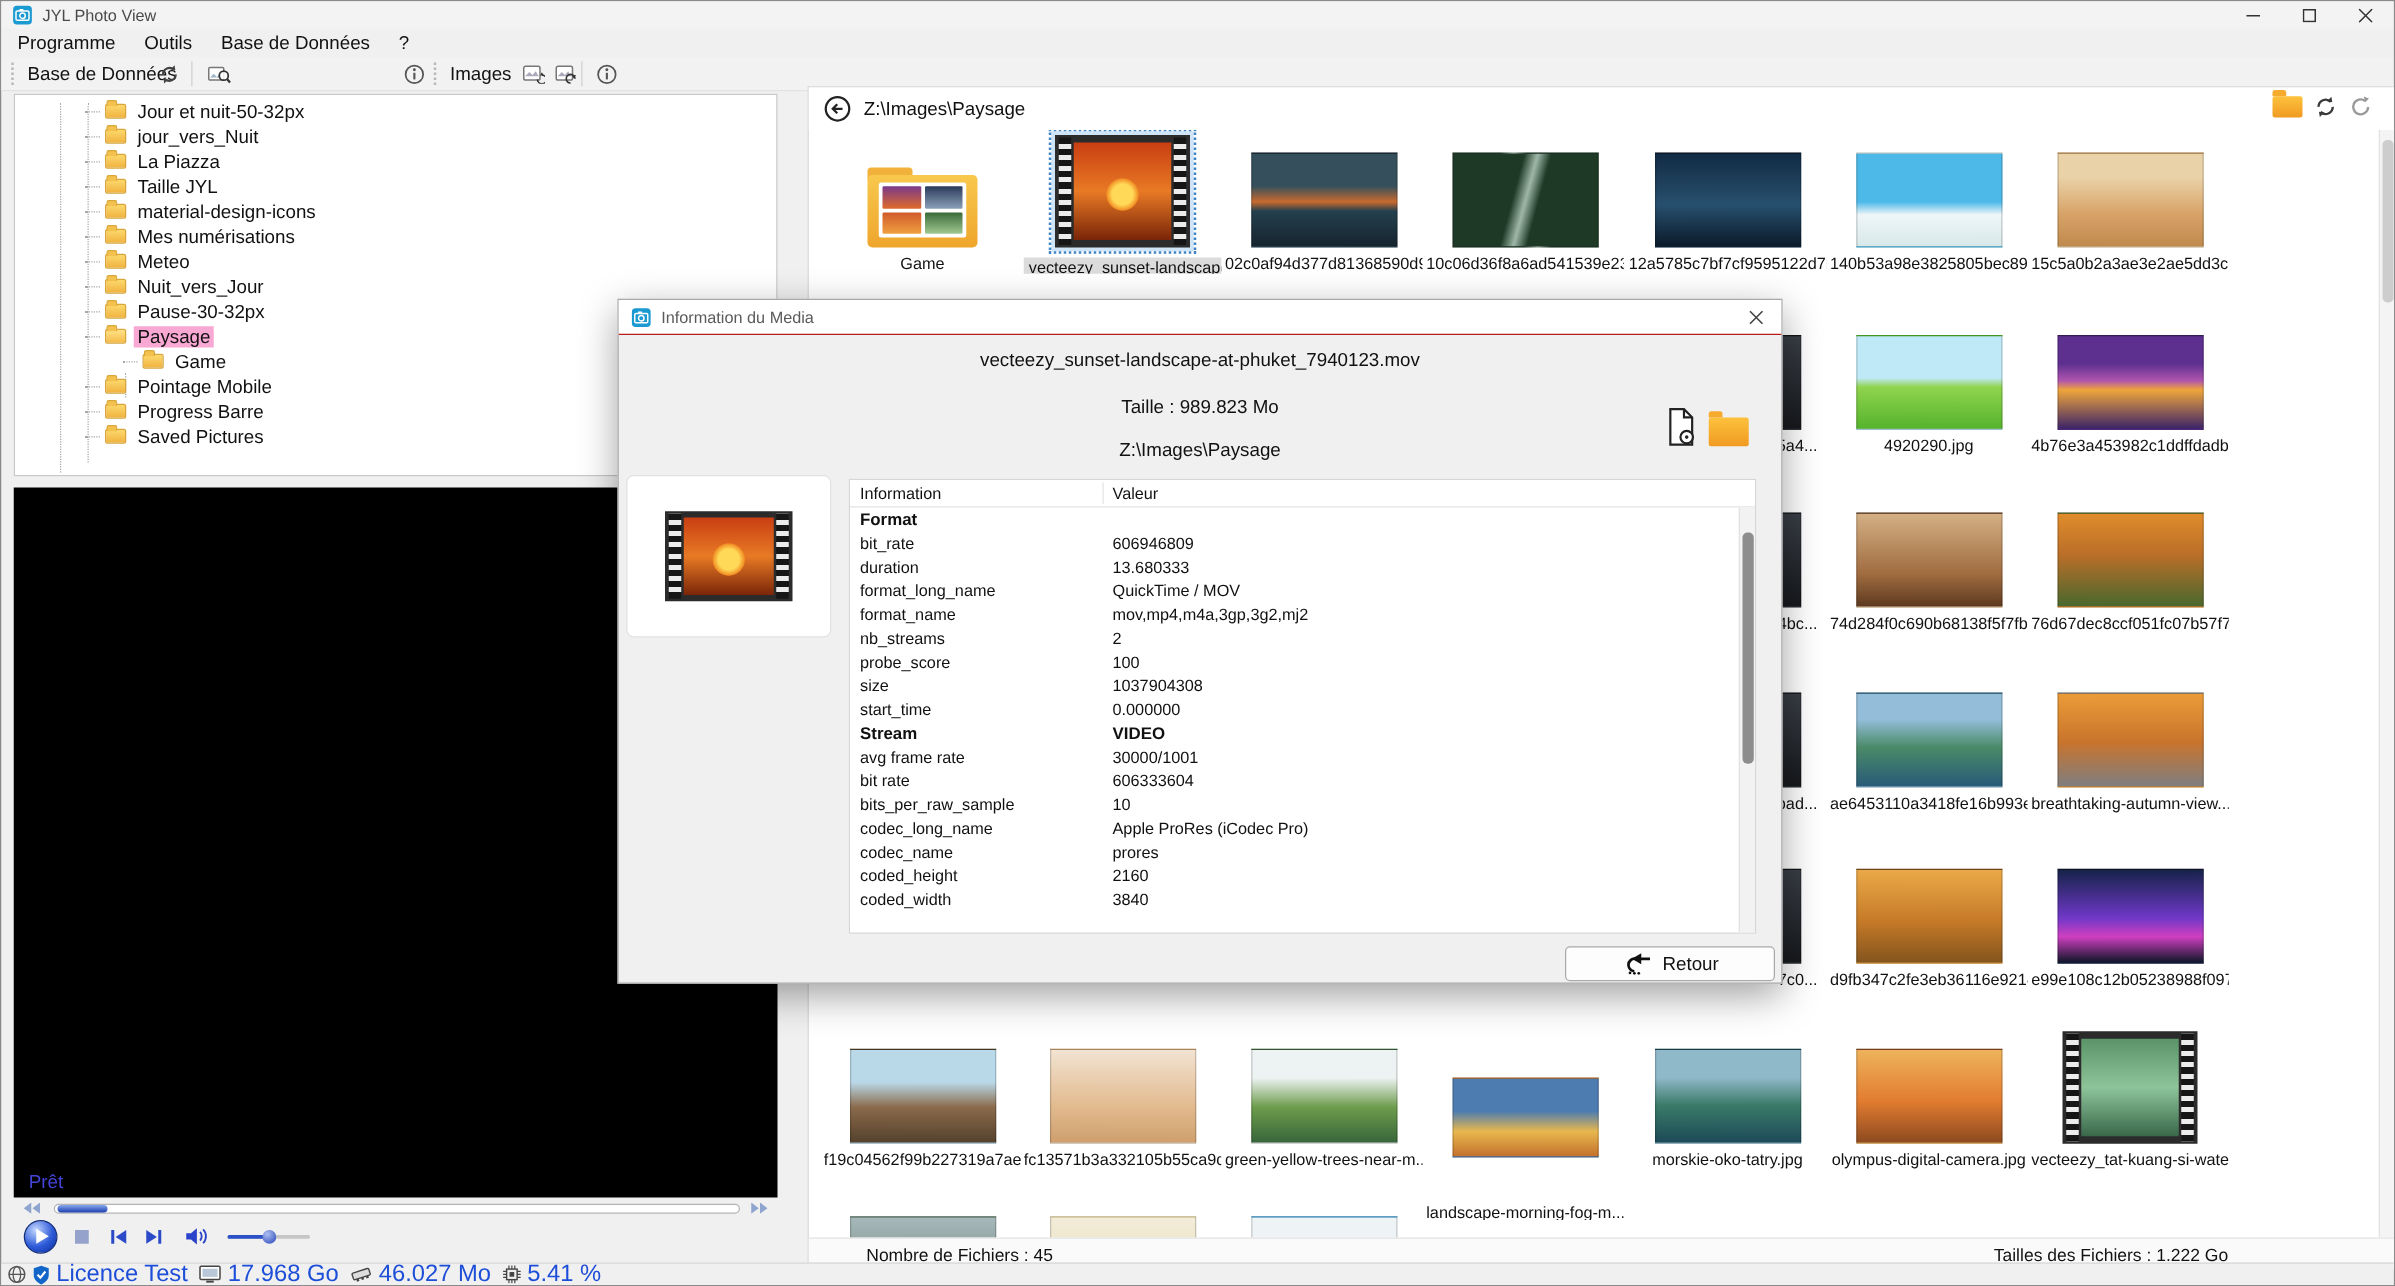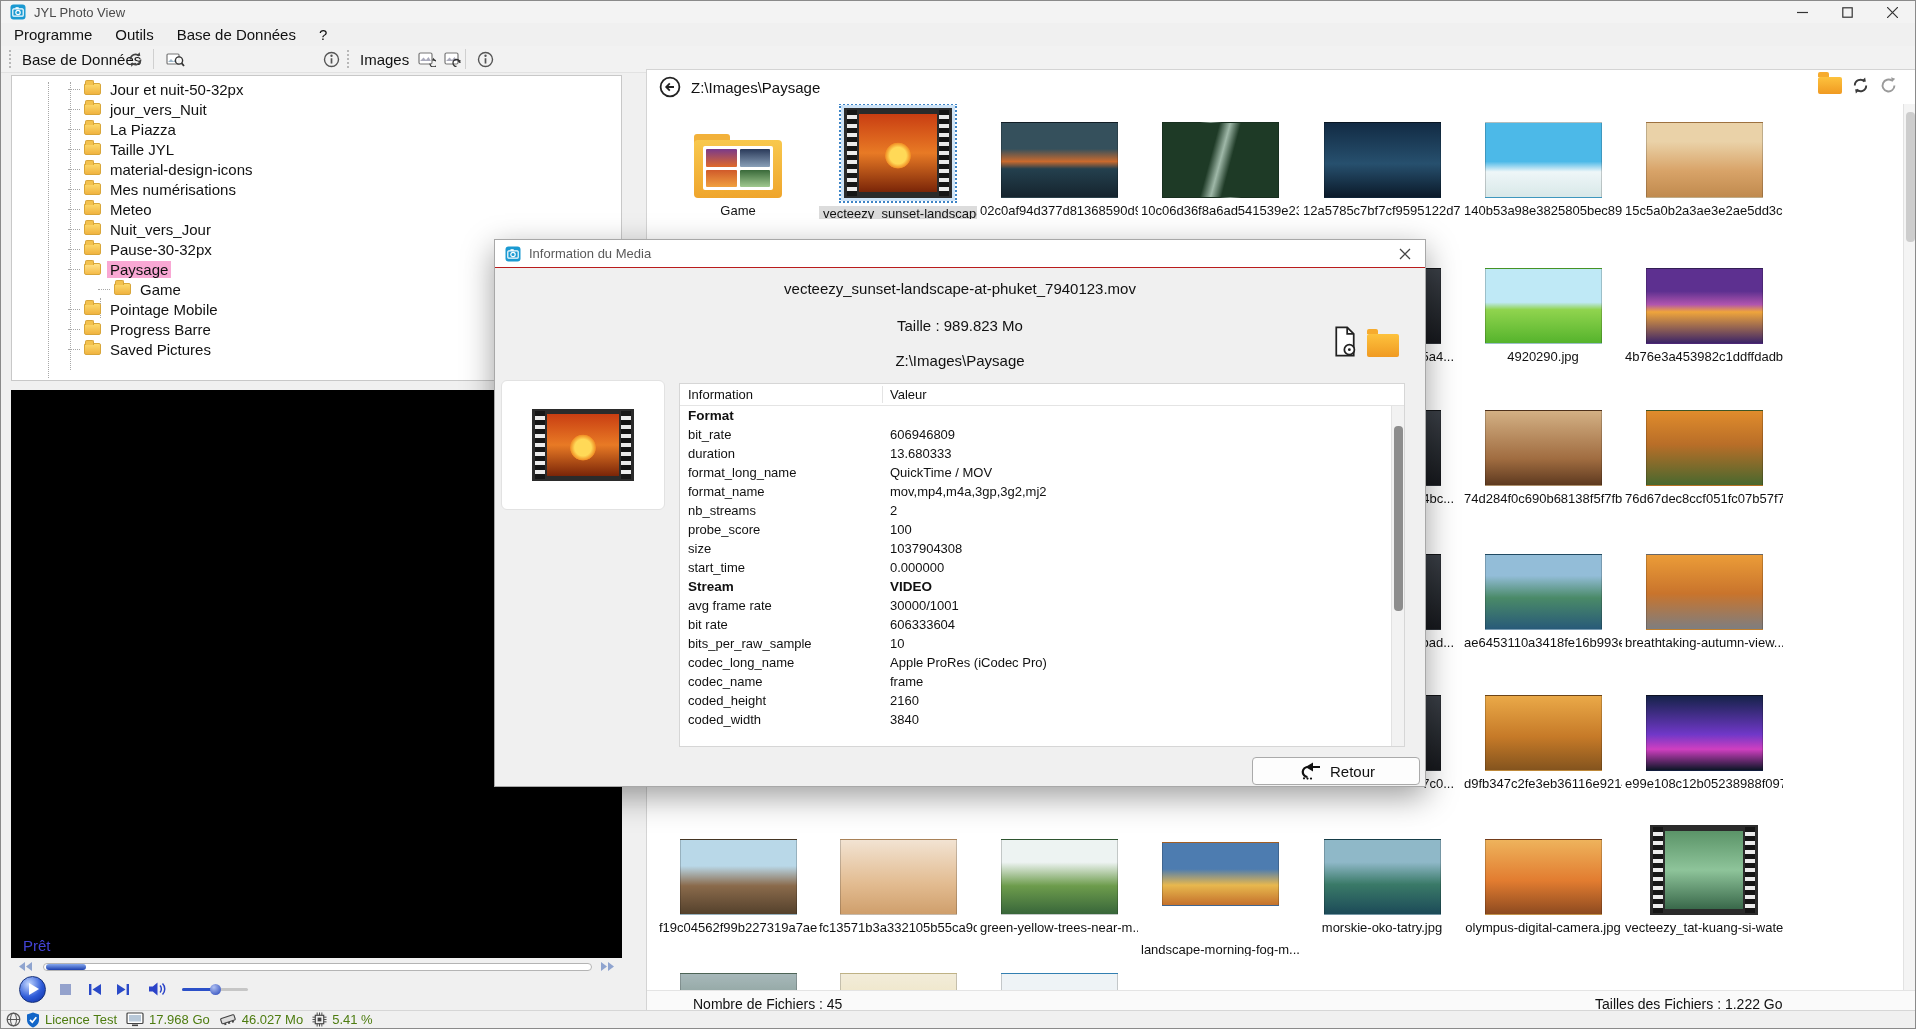--- a/index.html
+++ b/index.html
@@ -109,21 +109,21 @@
   .dkey { width:202px; padding-left:8px; font-size:13px; color:#111; flex:none; }
   .dval { padding-left:8px; font-size:13px; color:#111; white-space:nowrap; }
   .drow.bold .dkey, .drow.bold .dval { font-weight:bold; font-size:13.5px; }
   .dscroll { position:absolute; right:0; top:22px; bottom:0; width:13px; background:#f2f2f2; border-left:1px solid #e2e2e2; }
   .dsthumb { position:absolute; left:2px; top:20px; width:9px; height:185px; background:#8d8d8d; border-radius:4px; }
   .retour { position:absolute; left:757px; top:517px; width:168px; height:28px; background:#fdfdfd; border:1px solid #aaa; border-radius:4px; display:flex; align-items:center; justify-content:center; gap:7px; }
   .retour span { font-size:15px; color:#111; }
 
   
   .statusbar { position:absolute; left:0; bottom:0; width:100%; height:18px; background:#f0f0f0; border-top:1px solid #d6d6d6; display:flex; align-items:center; gap:5px; padding-left:5px; }
-  .statusbar span.st { font-size:13px; color:#4d7c0f; margin-right:4px; }
+  .statusbar span.st { font-size:19px; color:#1d4ed8; margin-right:4px; }
   .statusbar svg { flex:none; }
 </style>
 </head>
 <body>
 
 <div id="app">
 
   <div class="titlebar">
     <svg class="appico" viewBox="0 0 16 16">
         <rect x="0.5" y="0.5" width="15" height="15" rx="3" fill="#1b9ad2"></rect>
@@ -427,21 +427,21 @@
           <div class="lbl">f19c04562f99b227319a7aef7...</div>
         </div>
         <div class="cell" style="left: 171px; top: 752px;">
           <div class="photo" style="background: linear-gradient(rgb(242, 227, 210), rgb(226, 187, 144) 60%, rgb(207, 159, 108));"></div>
           <div class="lbl">fc13571b3a332105b55ca9d4...</div>
         </div>
         <div class="cell" style="left: 332px; top: 752px;">
           <div class="photo" style="background: linear-gradient(rgb(237, 243, 242) 30%, rgb(109, 156, 76) 62%, rgb(56, 102, 58));"></div>
           <div class="lbl">green-yellow-trees-near-m...</div>
         </div>
-        <div class="cell" style="left: 493px; top: 772px; gap: 31px;">
+        <div class="cell" style="left: 493px; top: 792px; gap: 31px;">
           <div class="photo" style="background: linear-gradient(rgb(77, 124, 176) 42%, rgb(232, 184, 78) 68%, rgb(196, 113, 44));"></div>
           <div class="lbl">landscape-morning-fog-m...</div>
         </div>
         <div class="cell" style="left: 655px; top: 752px;">
           <div class="photo" style="background: linear-gradient(rgb(143, 184, 200) 30%, rgb(58, 122, 104) 60%, rgb(28, 74, 88));"></div>
           <div class="lbl">morskie-oko-tatry.jpg</div>
         </div>
         <div class="cell" style="left: 816px; top: 752px;">
           <div class="photo" style="background: linear-gradient(rgb(238, 179, 92), rgb(226, 124, 48) 55%, rgb(141, 74, 32));"></div>
           <div class="lbl">olympus-digital-camera.jpg</div>
@@ -585,21 +585,21 @@
           <div class="drow">
             <span class="dkey">bits_per_raw_sample</span>
             <span class="dval">10</span>
           </div>
           <div class="drow">
             <span class="dkey">codec_long_name</span>
             <span class="dval">Apple ProRes (iCodec Pro)</span>
           </div>
           <div class="drow">
             <span class="dkey">codec_name</span>
-            <span class="dval">frame</span>
+            <span class="dval">prores</span>
           </div>
           <div class="drow">
             <span class="dkey">coded_height</span>
             <span class="dval">2160</span>
           </div>
           <div class="drow">
             <span class="dkey">coded_width</span>
             <span class="dval">3840</span>
           </div>
         </div>

